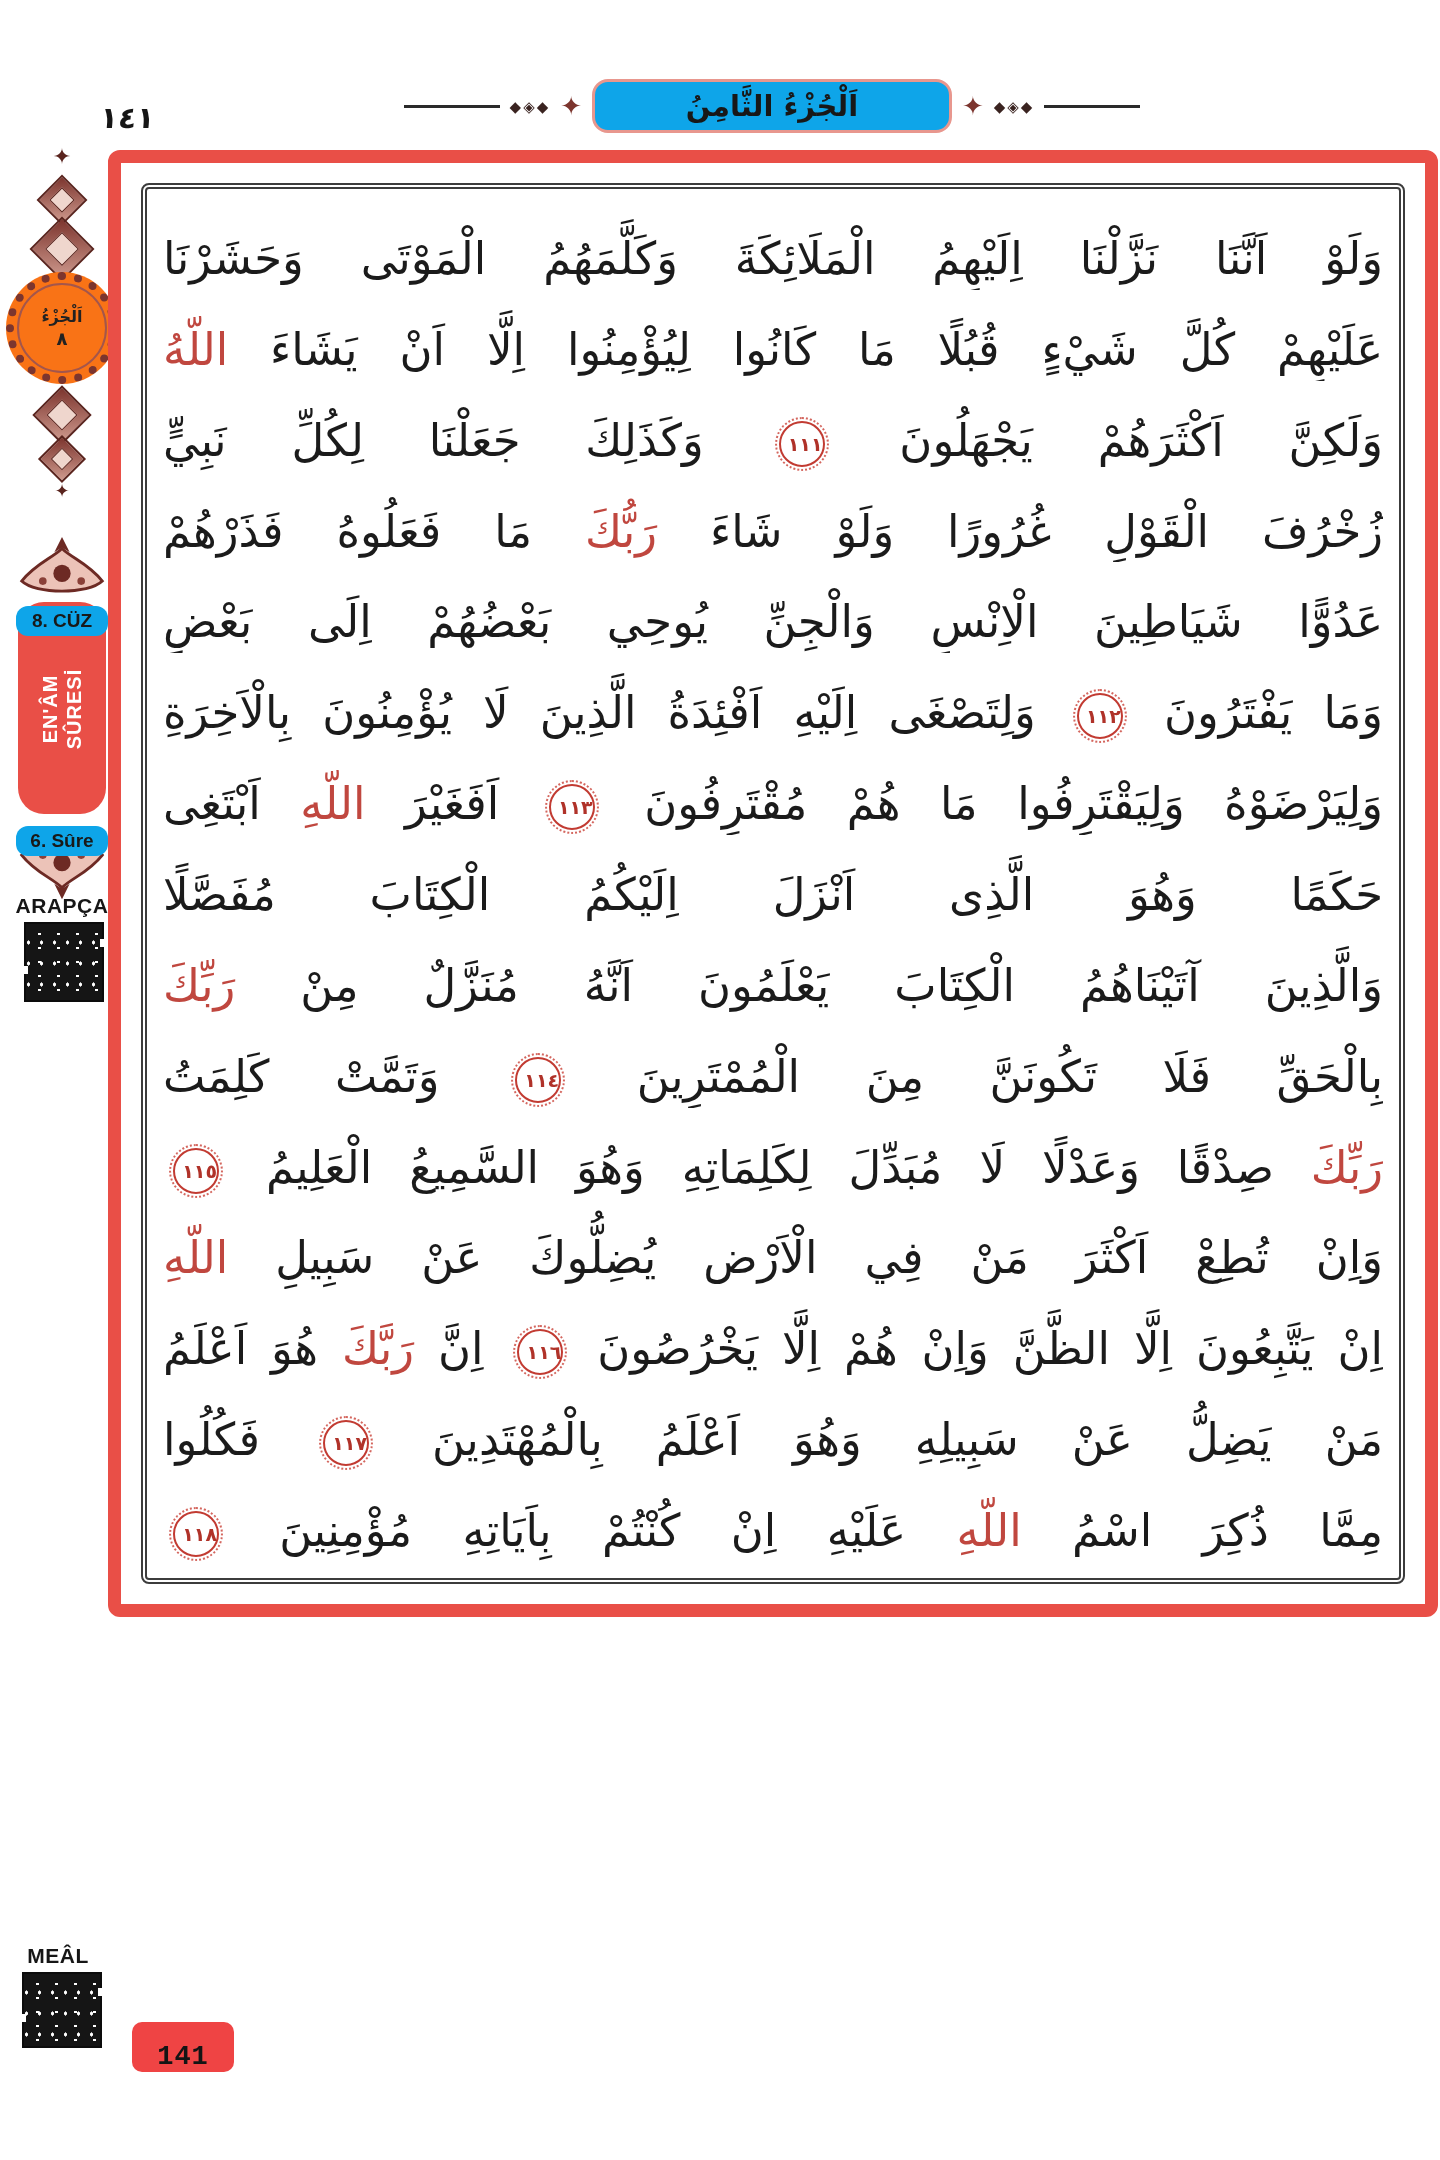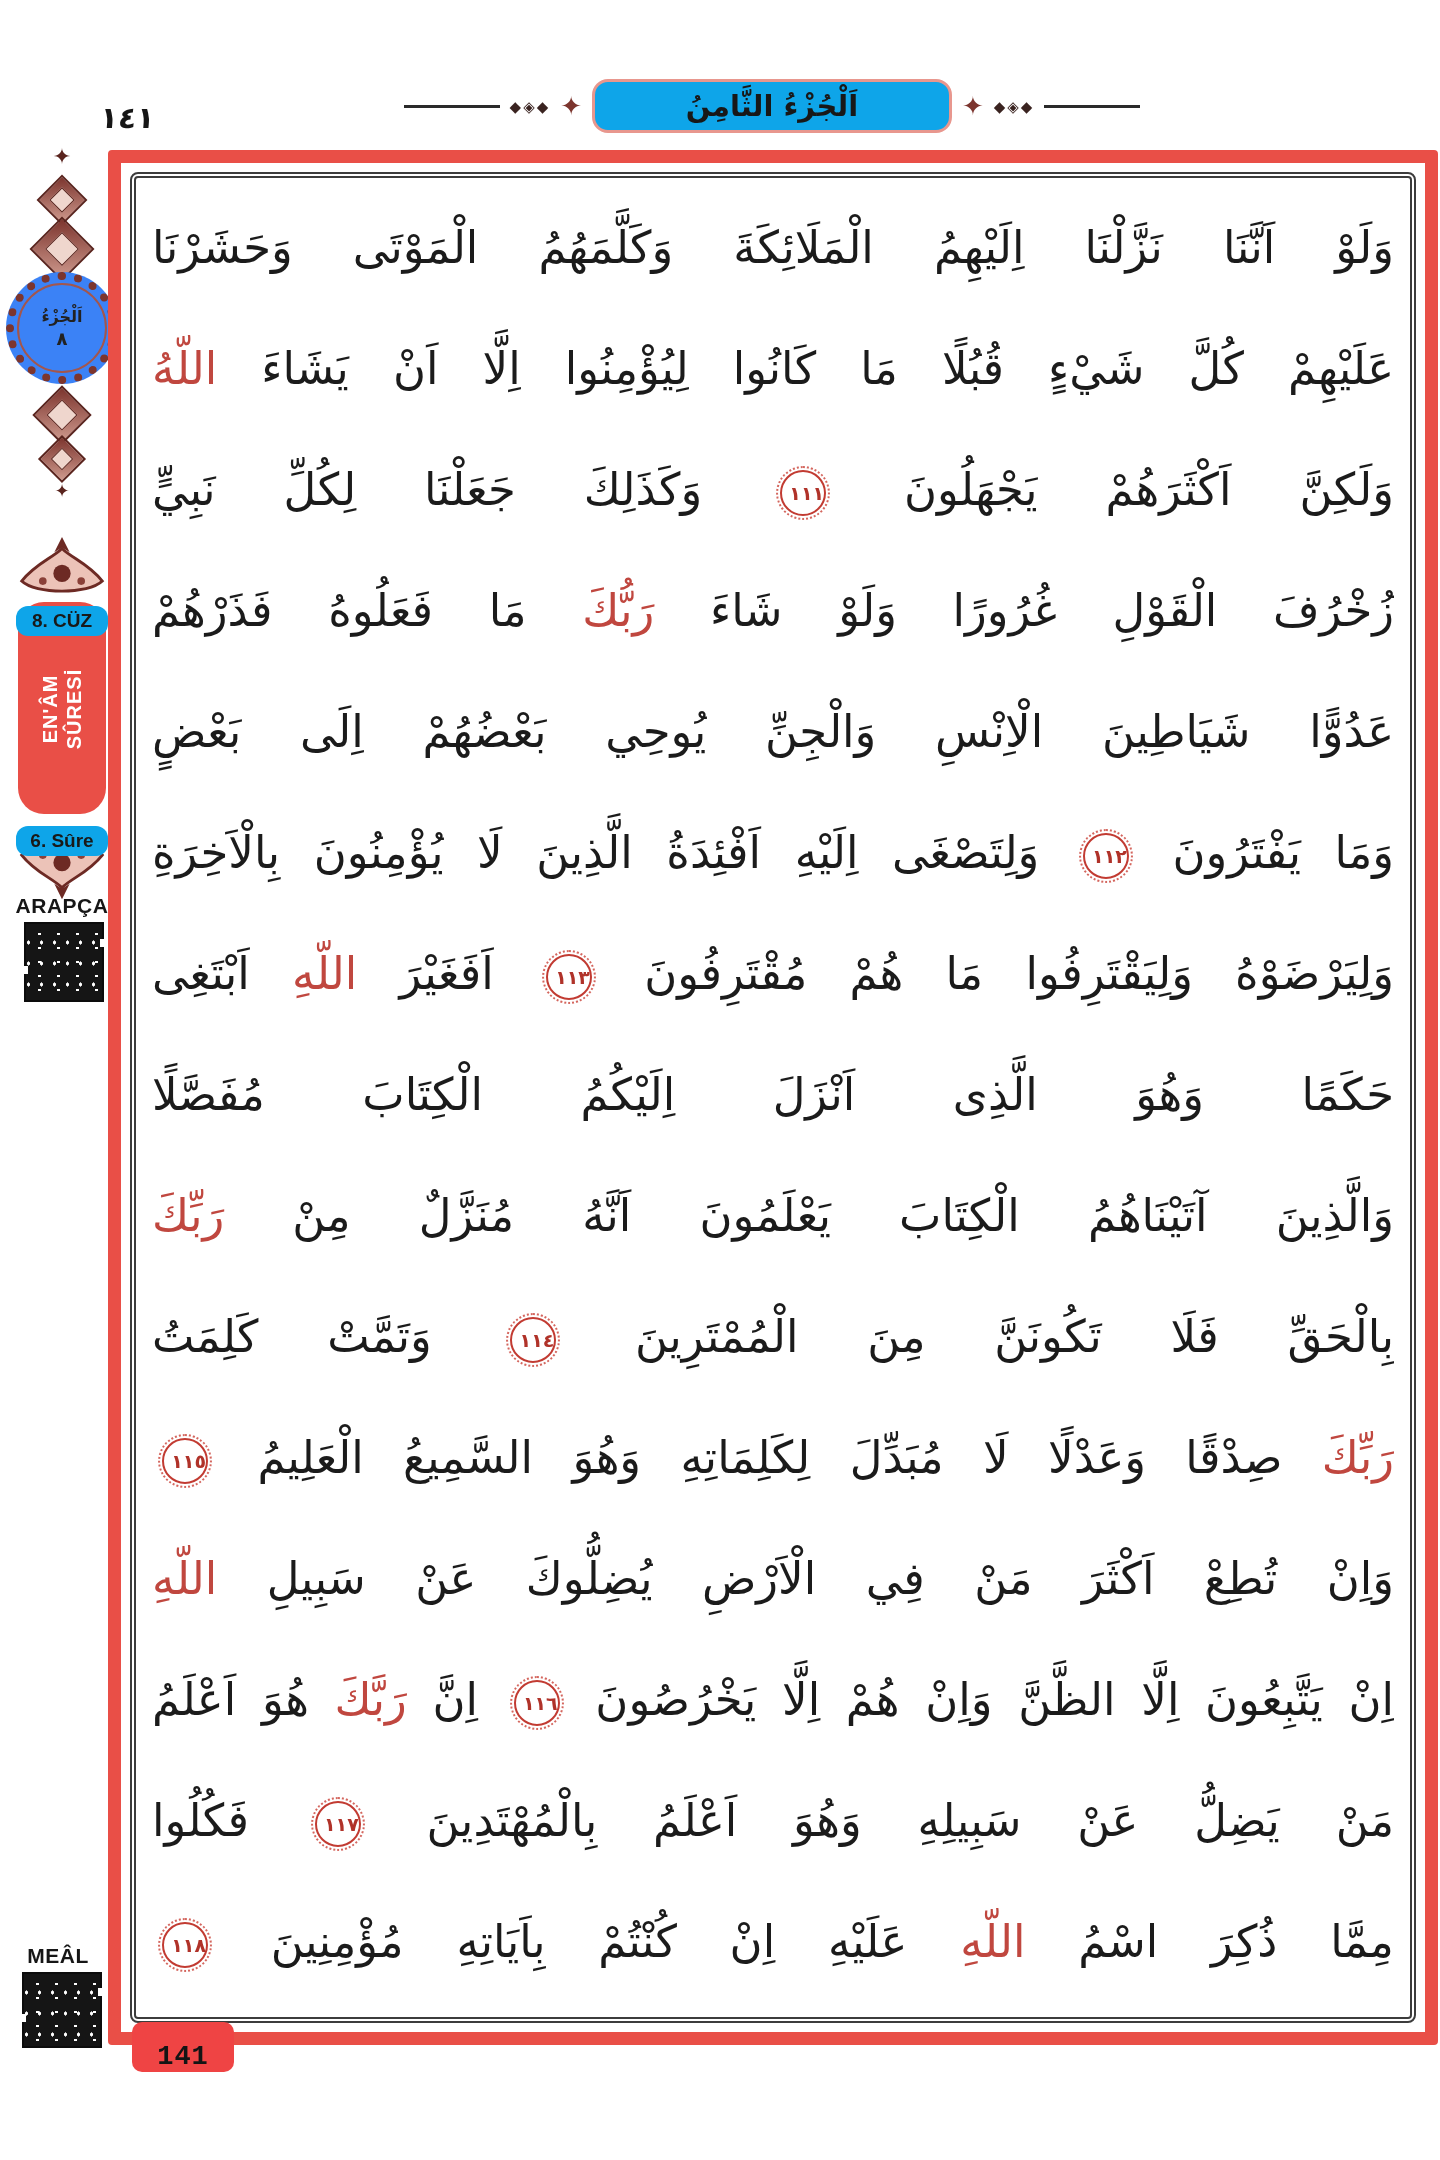--- a/index.html
+++ b/index.html
@@ -17,22 +17,22 @@
   .h-knot{font-size:26px;color:var(--orn-mid);line-height:1;}
   .title-box{
     min-width:360px;height:54px;border:3px solid #e8978e;border-radius:16px;background:#0ea5e9;
     display:flex;align-items:center;justify-content:center;padding:0 30px;box-sizing:border-box;
   }
   .title-box span{font-family:"DejaVu Sans",sans-serif;font-size:29px;font-weight:bold;color:#181818;direction:rtl;}
   .pageno-ar{position:absolute;left:100px;top:100px;font-family:"DejaVu Sans",sans-serif;
     font-size:30px;font-weight:bold;color:#161616;transform:skewX(-6deg);}
 
   
-  .main-box{position:absolute;left:108px;top:150px;width:1330px;height:1895px;box-sizing:border-box;
-    border:13px solid var(--accent);border-radius:4px;padding:9px;background:#fff;}
+  .main-box{position:absolute;left:108px;top:150px;width:1330px;height:1467px;box-sizing:border-box;
+    border:13px solid var(--accent);border-radius:12px;padding:20px;background:#fff;}
   .main-inner{width:100%;height:100%;box-sizing:border-box;border:6px double #3c3c3c;border-radius:8px;
     padding:10px 16px 16px;display:flex;flex-direction:column;justify-content:space-between;overflow:hidden;}
   .qline{
     direction:rtl;unicode-bidi:embed;text-align:justify;text-align-last:justify;
     font-family:"DejaVu Sans",sans-serif;font-size:45px;color:var(--ink);
     height:119px;line-height:119px;overflow:hidden;
   }
   .qline .red{color:var(--tred);}
   .vmark{
     display:inline-block;width:46px;height:46px;line-height:42px;box-sizing:border-box;text-align:center;
@@ -45,21 +45,21 @@
     display:flex;align-items:flex-end;justify-content:center;z-index:6;font-family:Liberation Mono, monospace;}
   .chip-141 span{font-size:27px;font-weight:bold;color:#141414;letter-spacing:1px;}
 
   
   .sb{position:absolute;}
   .star{font-size:22px;color:var(--orn-dark);line-height:1;text-align:center;width:124px;left:0;}
   .flower{transform:rotate(45deg);background:linear-gradient(135deg,var(--orn-mid),#cf9a8e);
     border:2px solid var(--orn-dark);box-sizing:border-box;}
   .flower::after{content:"";position:absolute;inset:22%;background:#efd6cd;border:1px solid var(--orn-dark);}
   .medallion{left:6px;top:272px;width:112px;height:112px;border-radius:50%;border:8px dotted var(--orn-mid);
-    background:#3b82f6;box-sizing:border-box;display:flex;flex-direction:column;align-items:center;justify-content:center;}
+    background:#f97316;box-sizing:border-box;display:flex;flex-direction:column;align-items:center;justify-content:center;}
   .medallion::before{content:"";position:absolute;inset:3px;border:2px solid #a3564c;border-radius:50%;}
   .medallion .m1{font-family:"DejaVu Sans",sans-serif;font-size:16px;font-weight:bold;color:#222;direction:rtl;}
   .medallion .m2{font-family:"DejaVu Sans",sans-serif;font-size:18px;font-weight:bold;color:#222;margin-top:2px;}
   .crown{left:14px;width:96px;}
   .band{left:18px;top:602px;width:88px;height:212px;background:var(--accent);border-radius:26px;}
   .band-text{left:-18px;top:625px;width:160px;height:168px;display:flex;align-items:center;justify-content:center;}
   .band-text .rot{transform:rotate(-90deg);text-align:center;color:#fff;font-weight:bold;font-size:20px;
     line-height:1.2;letter-spacing:1px;white-space:nowrap;}
   .chip{left:16px;width:92px;height:30px;background:#0ea5e9;border-radius:12px;z-index:3;
     display:flex;align-items:center;justify-content:center;}

